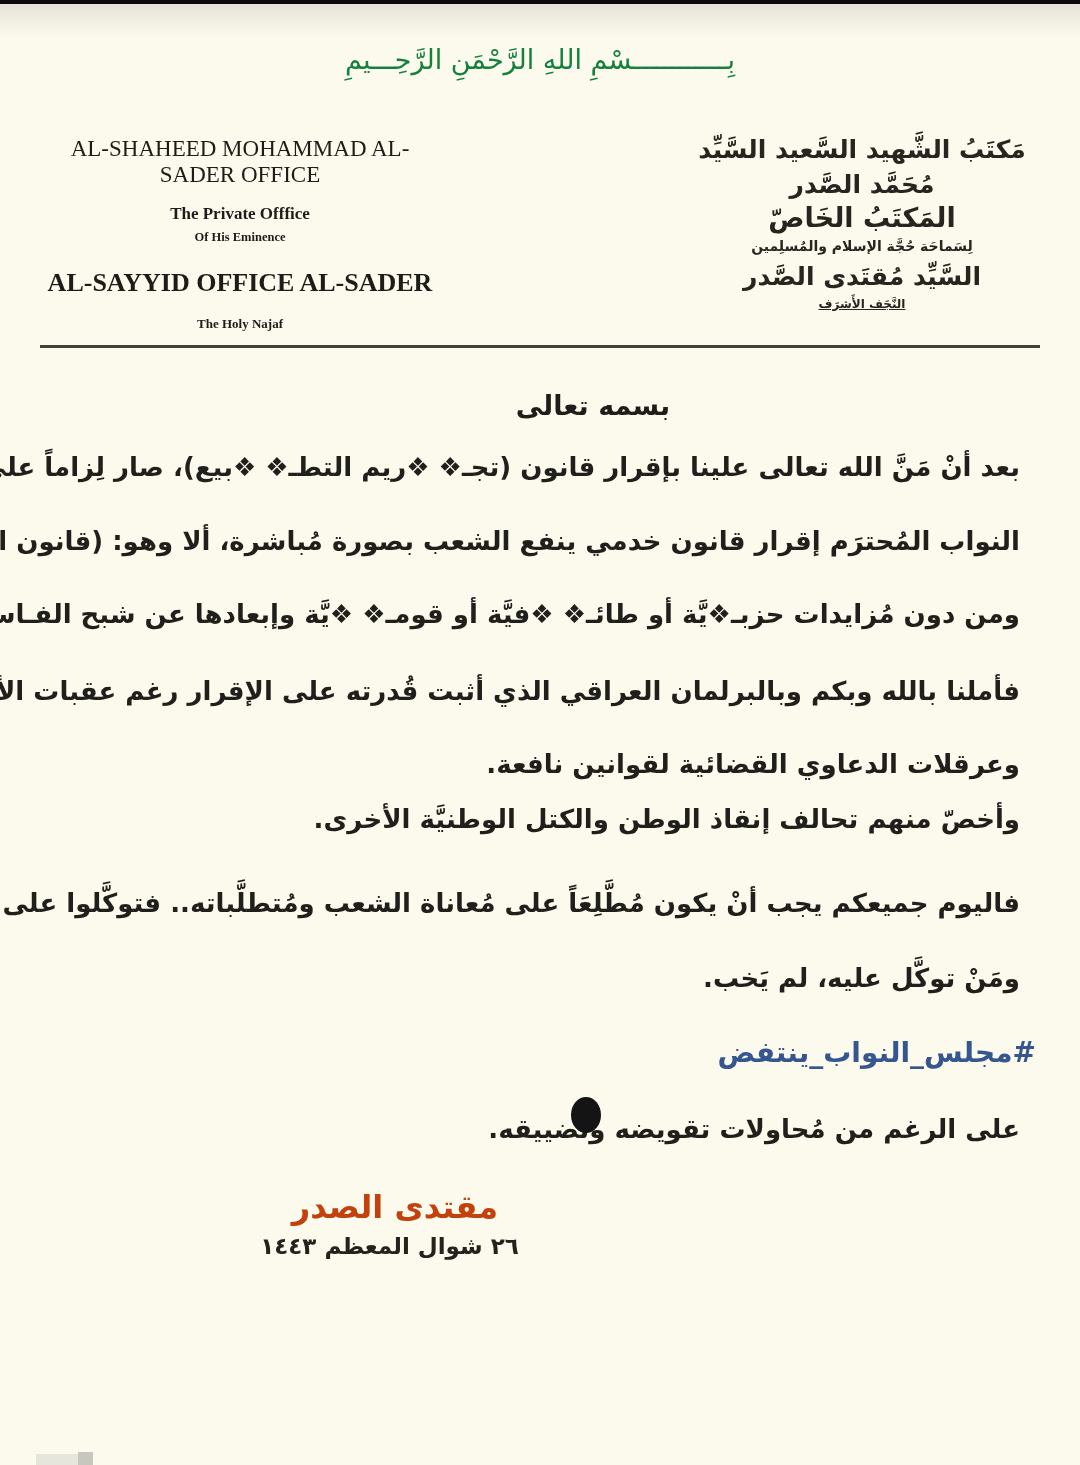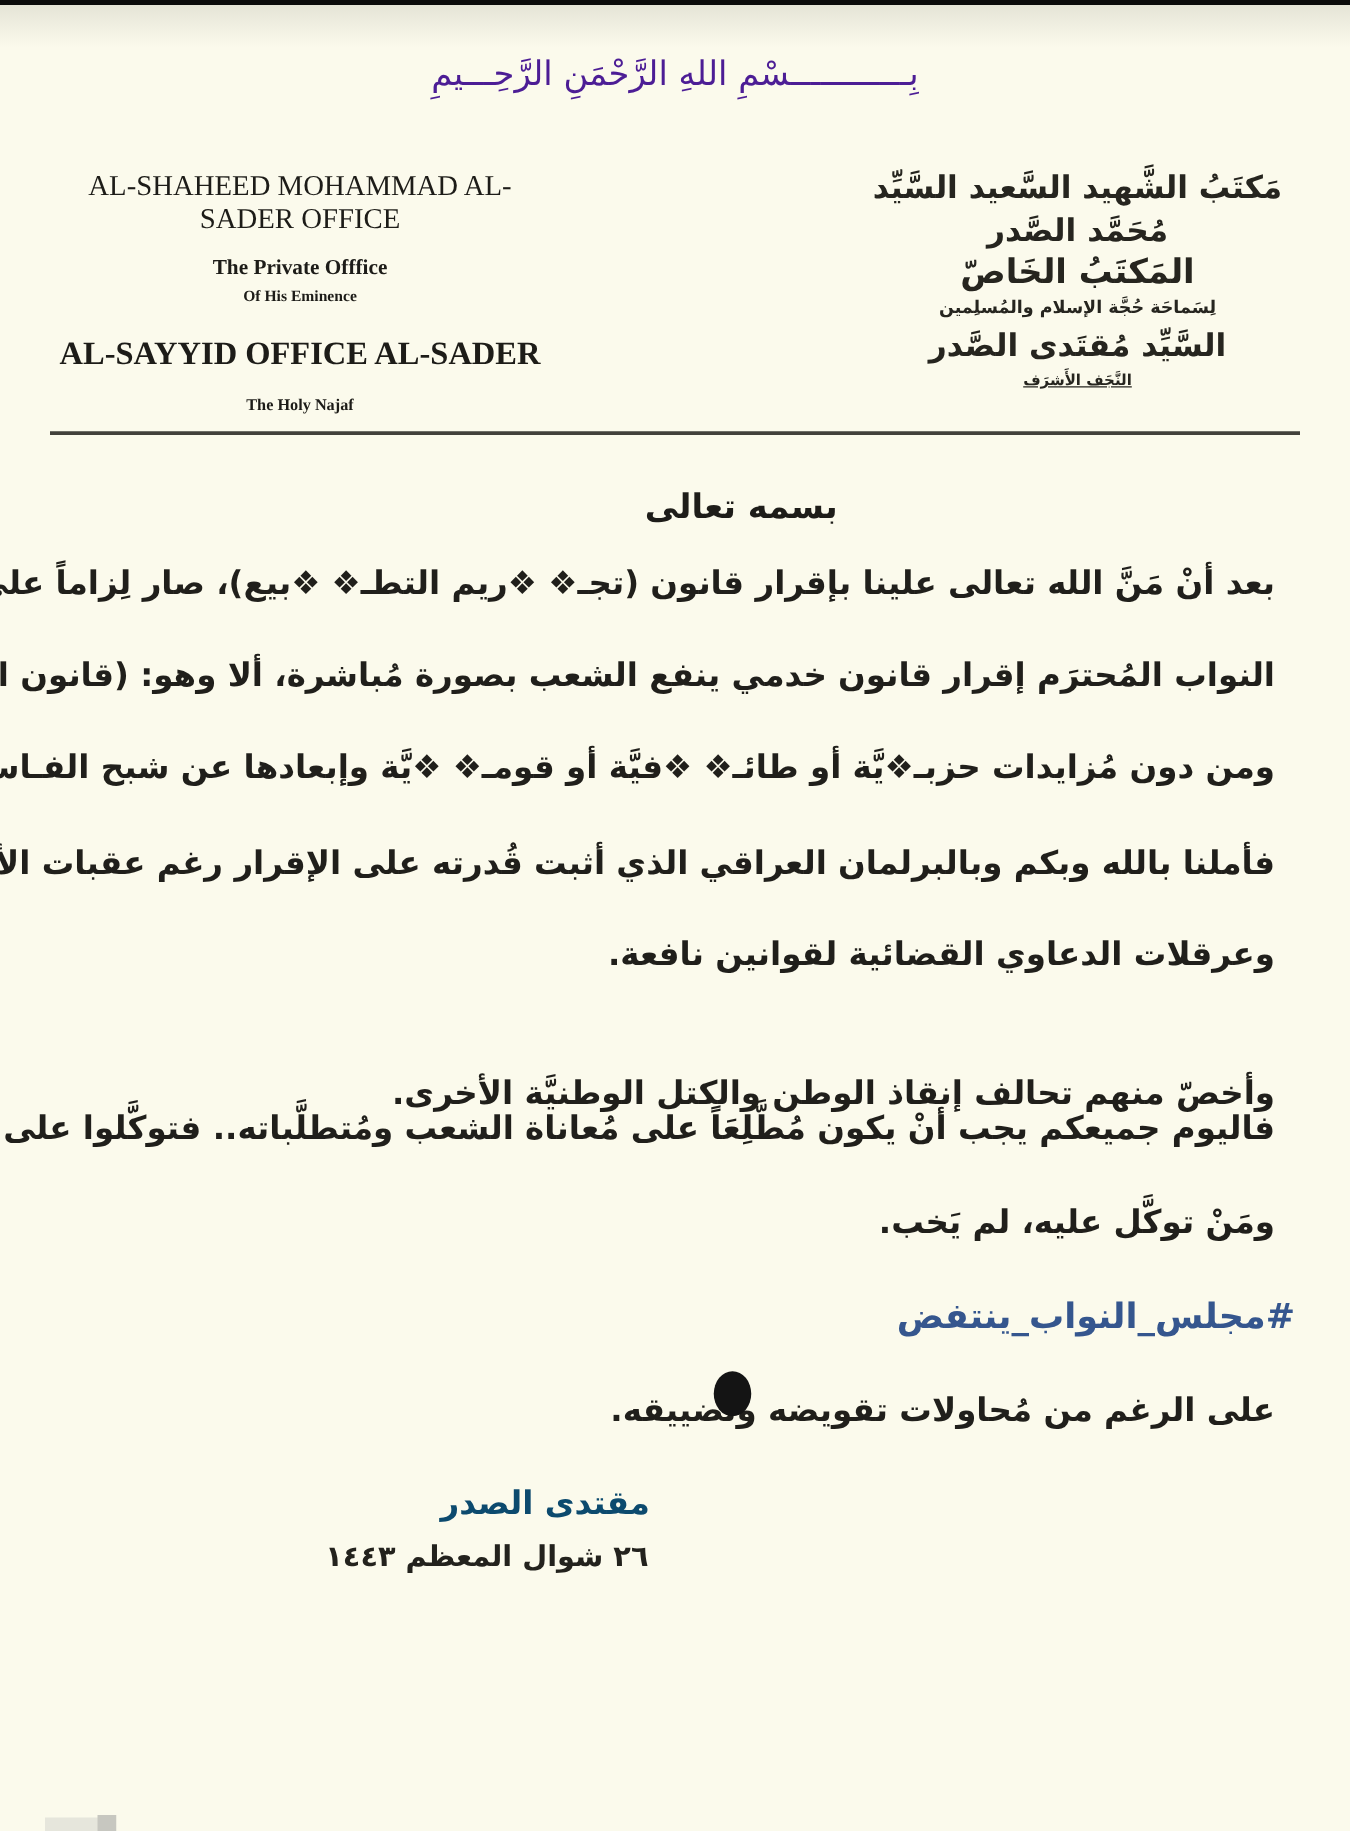--- a/index.html
+++ b/index.html
@@ -6,21 +6,21 @@
   .page{
     position:relative;width:1080px;height:1465px;margin:0 auto;
     background:#fbfaec;overflow:hidden;
     font-family:"DejaVu Sans",sans-serif;color:#201f1b;
   }
   .top-bar{position:absolute;top:0;left:0;width:100%;height:4px;background:#0b0b0b;}
   .top-fade{position:absolute;top:4px;left:0;width:100%;height:34px;
     background:linear-gradient(to bottom,rgba(70,70,58,0.12),rgba(70,70,58,0));}
   .basmala{
     position:absolute;top:44px;left:0;width:100%;text-align:center;
-    direction:rtl;font-size:27px;font-weight:normal;color:#4c1d95;letter-spacing:0.5px;
+    direction:rtl;font-size:27px;font-weight:normal;color:#15803d;letter-spacing:0.5px;
   }
   .lh-en{
     position:absolute;left:40px;top:136px;width:400px;text-align:center;
     font-family:"Liberation Serif",serif;color:#1d1c18;direction:ltr;
   }
   .lh-en .e1{font-size:23px;font-weight:normal;line-height:1.15;}
   .lh-en .e2{font-size:17px;font-weight:bold;margin-top:15px;}
   .lh-en .e3{font-size:12.5px;font-weight:bold;margin-top:6px;}
   .lh-en .e4{font-size:26px;font-weight:bold;margin-top:23px;}
   .lh-en .e5{font-size:13px;font-weight:bold;margin-top:18px;}
@@ -36,33 +36,33 @@
   .divider{position:absolute;top:345px;left:40px;width:1000px;height:3px;background:#42413b;}
   .doc-heading{
     position:absolute;top:390px;left:0;width:100%;text-align:center;direction:rtl;
     font-size:27px;font-weight:bold;color:#1e1d19;transform:translateX(53px);
   }
   .bline{
     position:absolute;right:60px;direction:rtl;white-space:nowrap;
     font-size:26px;font-weight:bold;color:#201f1b;
   }
   .l0{top:452px;} .l1{top:526px;} .l2{top:599px;} .l3{top:676px;}
-  .l4{top:749px;} .l5{top:860px;text-align:right;} .l6{top:888px;} .l7{top:963px;}
+  .l4{top:749px;} .l5{top:804px;text-align:right;} .l6{top:888px;} .l7{top:963px;}
   .hashtag{
     position:absolute;right:44px;top:1036px;direction:rtl;white-space:nowrap;
     font-size:28px;font-weight:bold;
   }
   .redaction-dot{
     position:absolute;left:571px;top:1097px;width:30px;height:36px;
     border-radius:50%;background:#141414;z-index:3;
   }
   .closing{top:1114px;}
   .sig-name{
-    position:absolute;left:270px;top:1188px;width:250px;text-align:right;
-    direction:rtl;font-size:26px;font-weight:bold;color:#0c4a6e;
+    position:absolute;left:270px;top:1188px;width:250px;text-align:center;
+    direction:rtl;font-size:32px;font-weight:bold;color:#c2410c;
   }
   .sig-date{
     position:absolute;left:252px;top:1233px;width:275px;text-align:center;
     direction:rtl;font-size:23px;font-weight:bold;color:#23221d;
   }
   .artifact-a{position:absolute;left:36px;top:1454px;width:56px;height:11px;background:#e6e6dc;}
   .artifact-b{position:absolute;left:78px;top:1452px;width:15px;height:13px;background:#c7c7c0;}
 </style>
 </head>
 <body>

